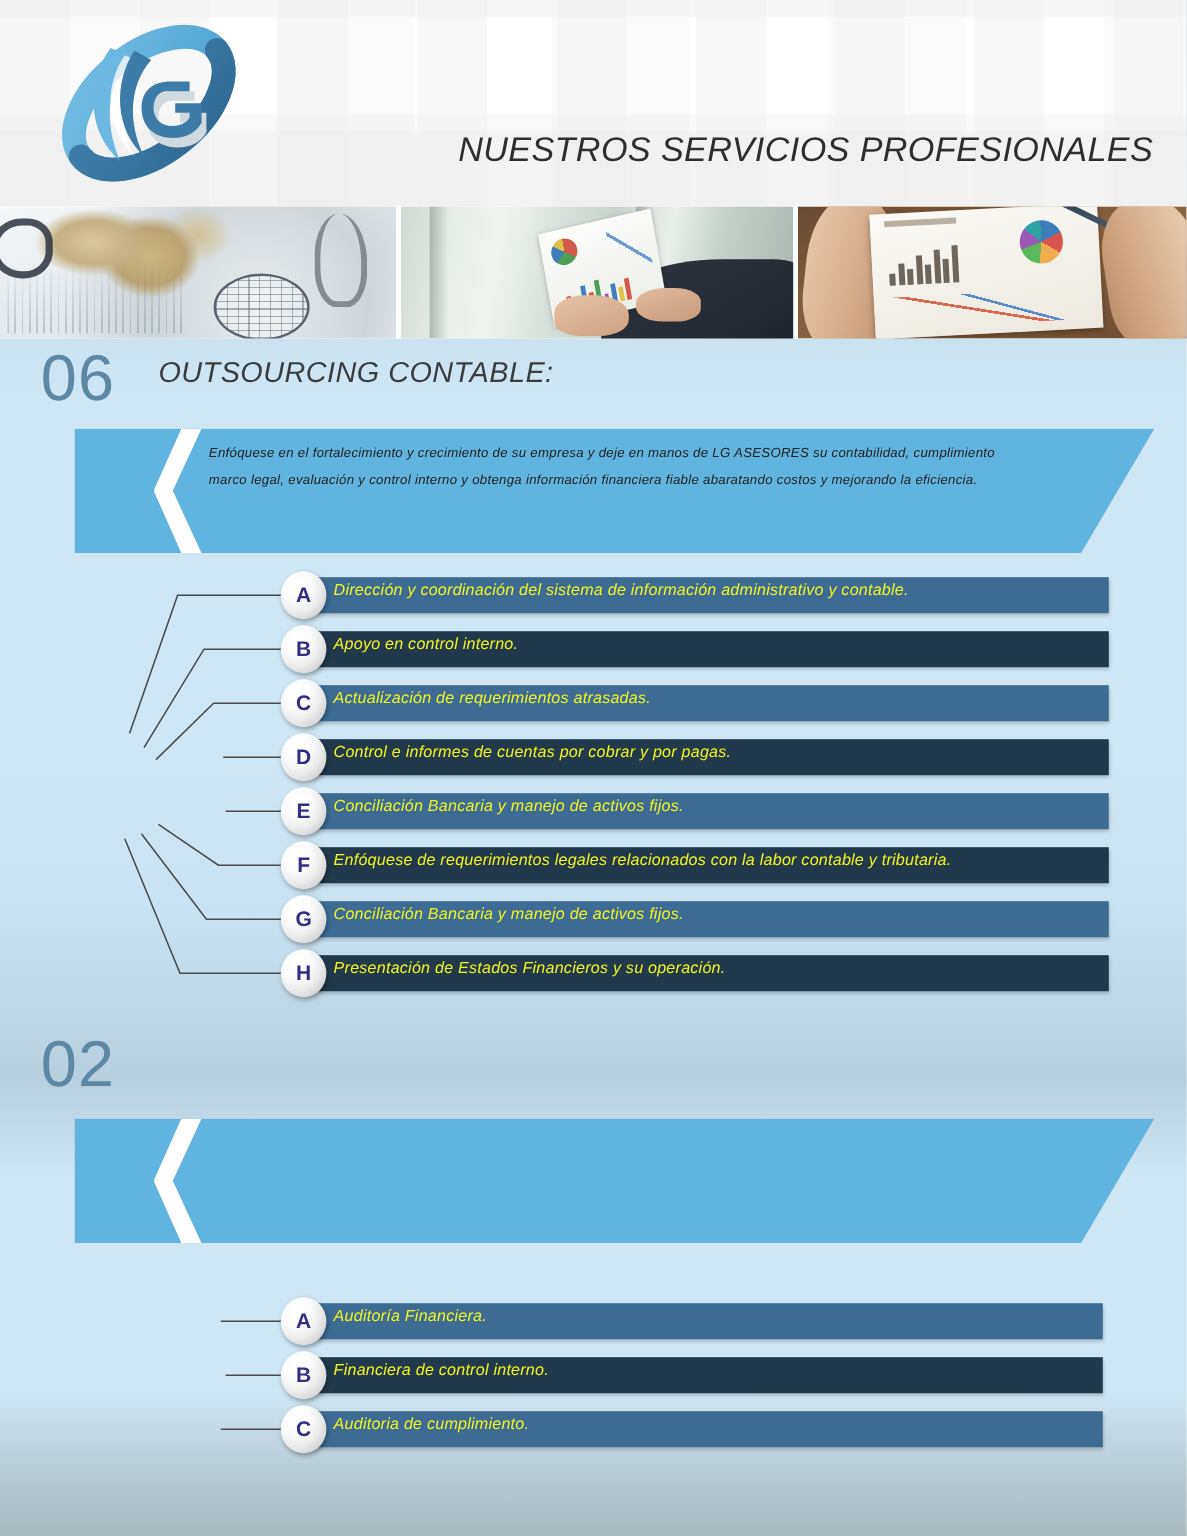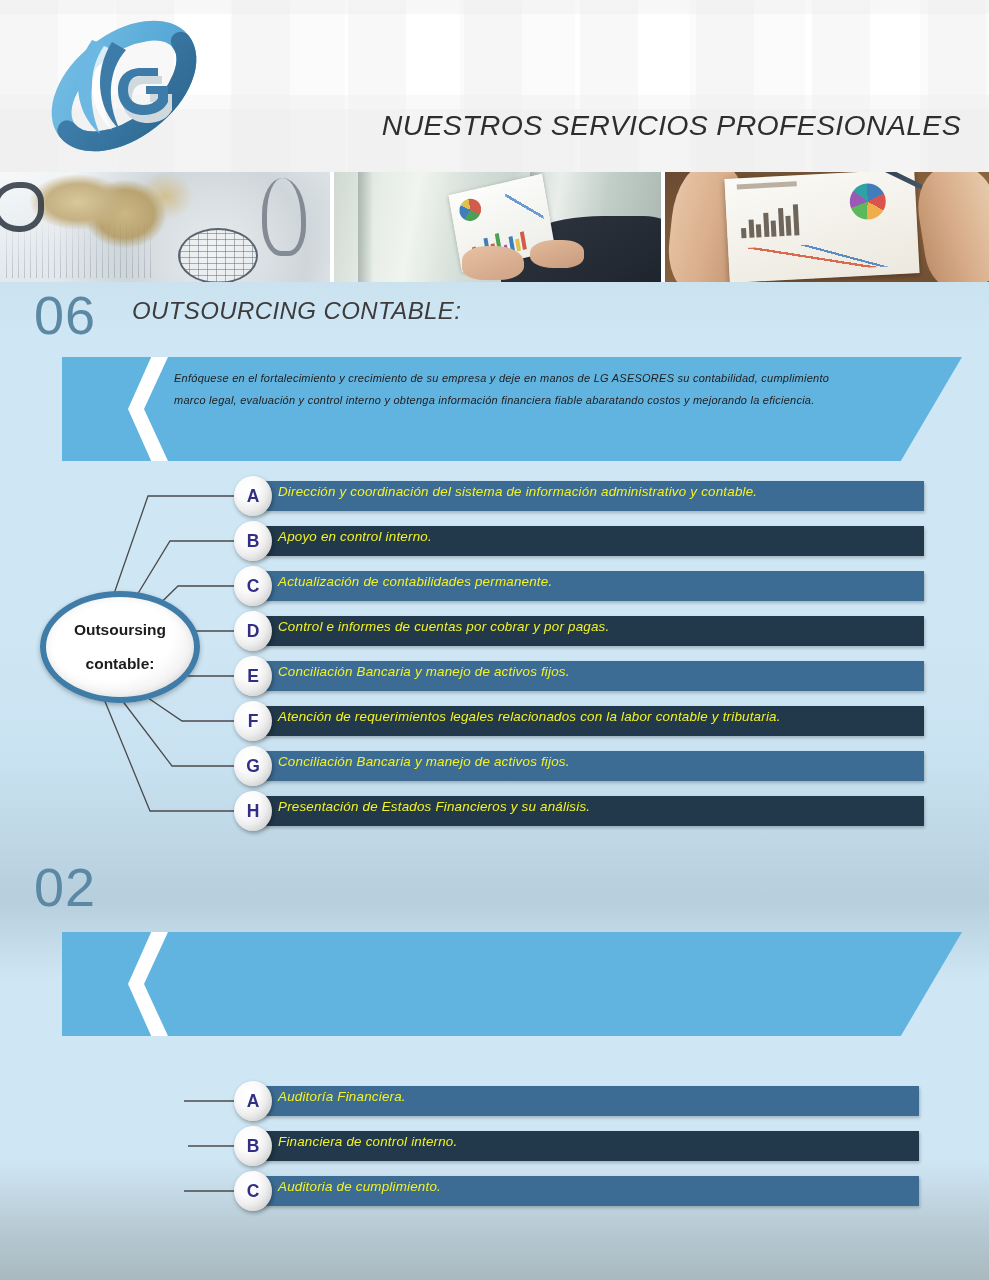--- a/index.html
+++ b/index.html
@@ -438,64 +438,60 @@
         <path d="M236 58 L170 58 L120 140"></path>
         <path d="M236 103 L178 103 L130 150"></path>
         <path d="M236 148 L186 148"></path>
         <path d="M236 193 L188 193"></path>
         <path d="M236 238 L182 238 L132 204"></path>
         <path d="M236 283 L172 283 L118 212"></path>
         <path d="M236 328 L150 328 L104 216"></path>
       </g>
     </svg>
 
-    <div class="hub" style="left:40px; top:108px; width:160px; height:112px;">
-      <span>Outsoursing</span>
-      <span>contable:</span>
-    </div>
 
     <div class="row light" style="left:234px; top:-7px; width:755px;">
       <div class="bar" style="width:668px;"></div>
       <div class="bubble">A</div>
       <div class="bar-label">Dirección y coordinación del sistema de información administrativo y contable.</div>
     </div>
     <div class="row dark" style="left:234px; top:38px; width:755px;">
       <div class="bar" style="width:668px;"></div>
       <div class="bubble">B</div>
       <div class="bar-label">Apoyo en control interno.</div>
     </div>
     <div class="row light" style="left:234px; top:83px; width:755px;">
       <div class="bar" style="width:668px;"></div>
       <div class="bubble">C</div>
-      <div class="bar-label">Actualización de contabilidades permanente.</div>
+      <div class="bar-label">Actualización de requerimientos atrasadas.</div>
     </div>
     <div class="row dark" style="left:234px; top:128px; width:755px;">
       <div class="bar" style="width:668px;"></div>
       <div class="bubble">D</div>
       <div class="bar-label">Control e informes de cuentas por cobrar y por pagas.</div>
     </div>
     <div class="row light" style="left:234px; top:173px; width:755px;">
       <div class="bar" style="width:668px;"></div>
       <div class="bubble">E</div>
       <div class="bar-label">Conciliación Bancaria y manejo de activos fijos.</div>
     </div>
     <div class="row dark" style="left:234px; top:218px; width:755px;">
       <div class="bar" style="width:668px;"></div>
       <div class="bubble">F</div>
-      <div class="bar-label">Atención de requerimientos legales relacionados con la labor contable y tributaria.</div>
+      <div class="bar-label">Enfóquese de requerimientos legales relacionados con la labor contable y tributaria.</div>
     </div>
     <div class="row light" style="left:234px; top:263px; width:755px;">
       <div class="bar" style="width:668px;"></div>
       <div class="bubble">G</div>
       <div class="bar-label">Conciliación Bancaria y manejo de activos fijos.</div>
     </div>
     <div class="row dark" style="left:234px; top:308px; width:755px;">
       <div class="bar" style="width:668px;"></div>
       <div class="bubble">H</div>
-      <div class="bar-label">Presentación de Estados Financieros y su análisis.</div>
+      <div class="bar-label">Presentación de Estados Financieros y su operación.</div>
     </div>
   </div>
 
   <div class="sec-head" style="top:860px;">
     <div class="sec-num">02</div>
   </div>
 
   <div class="banner" style="top:932px;">
     <div class="notch"></div>
   </div>

